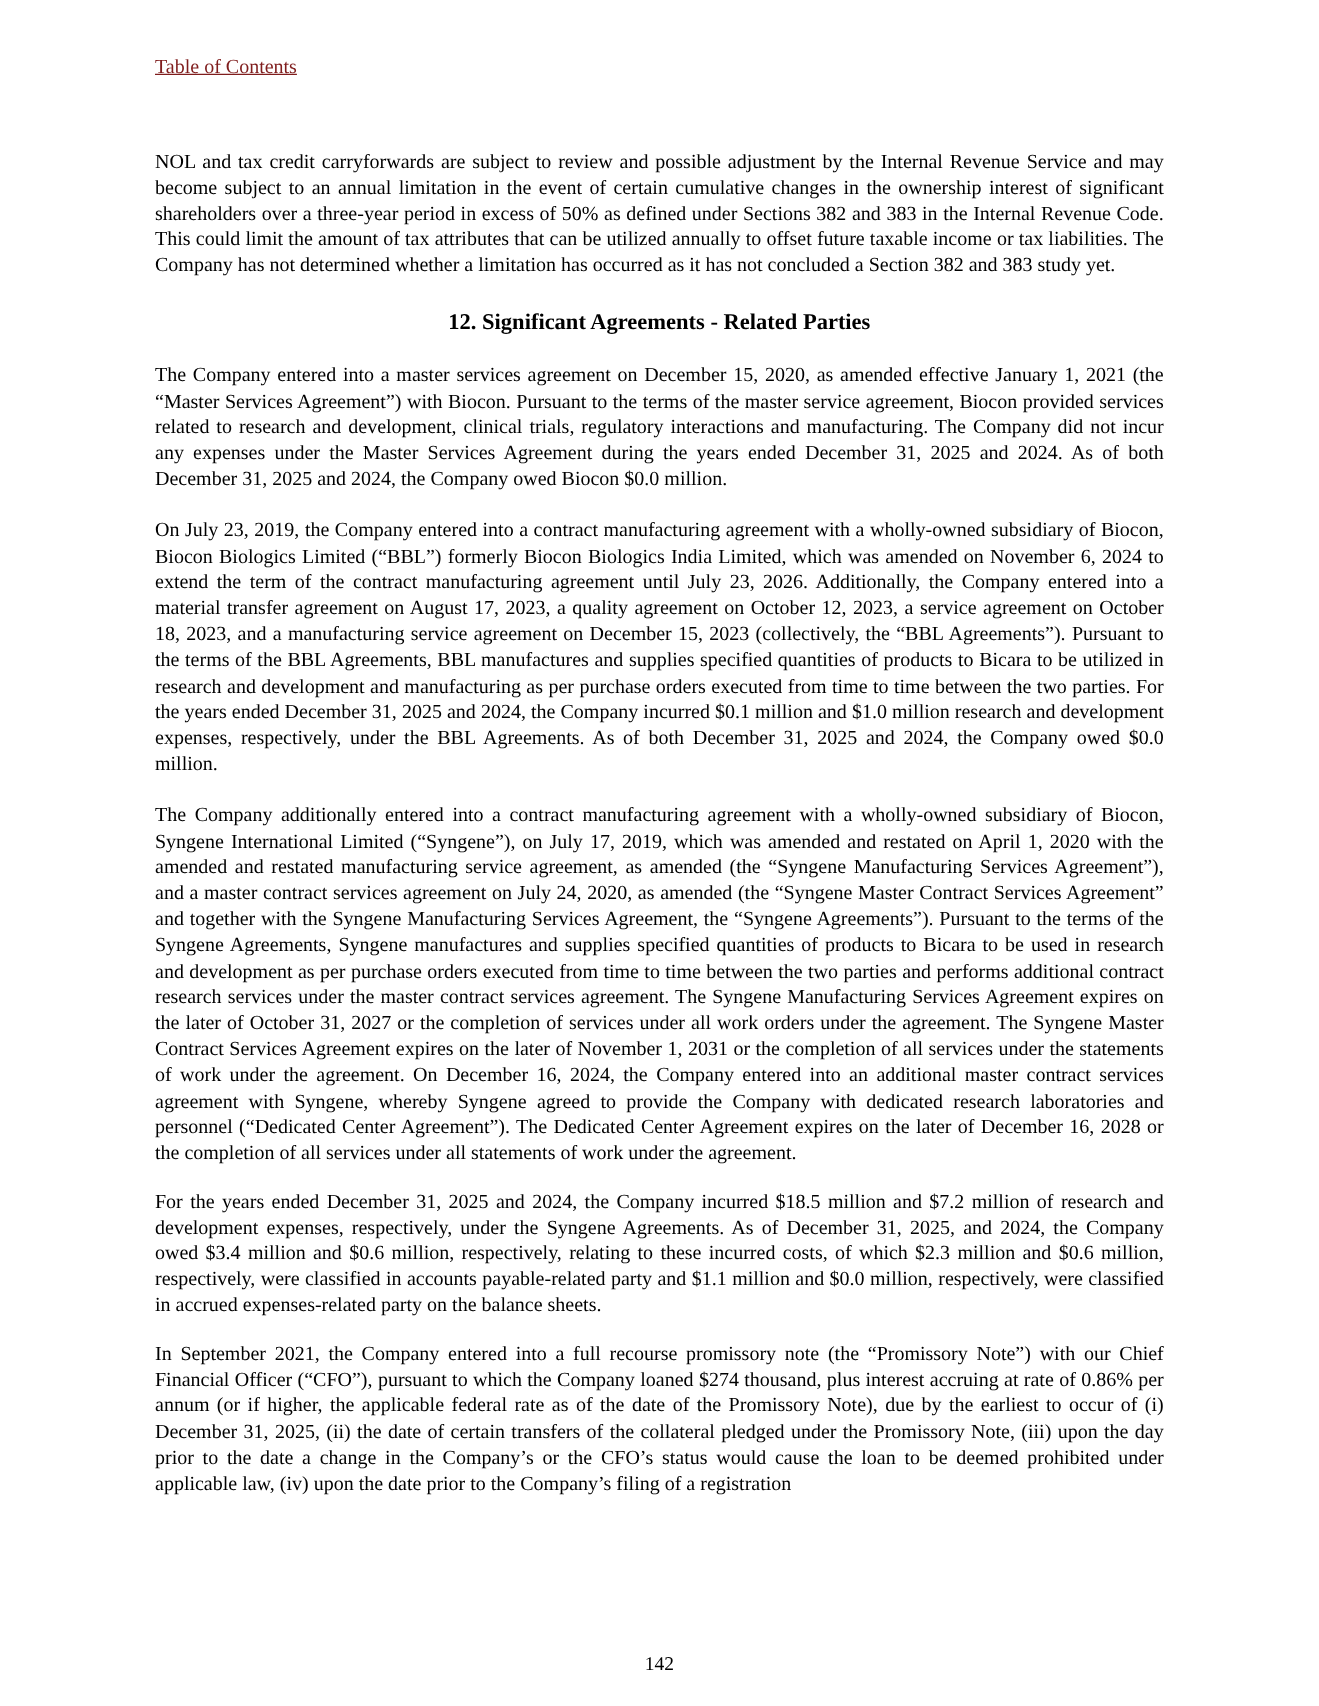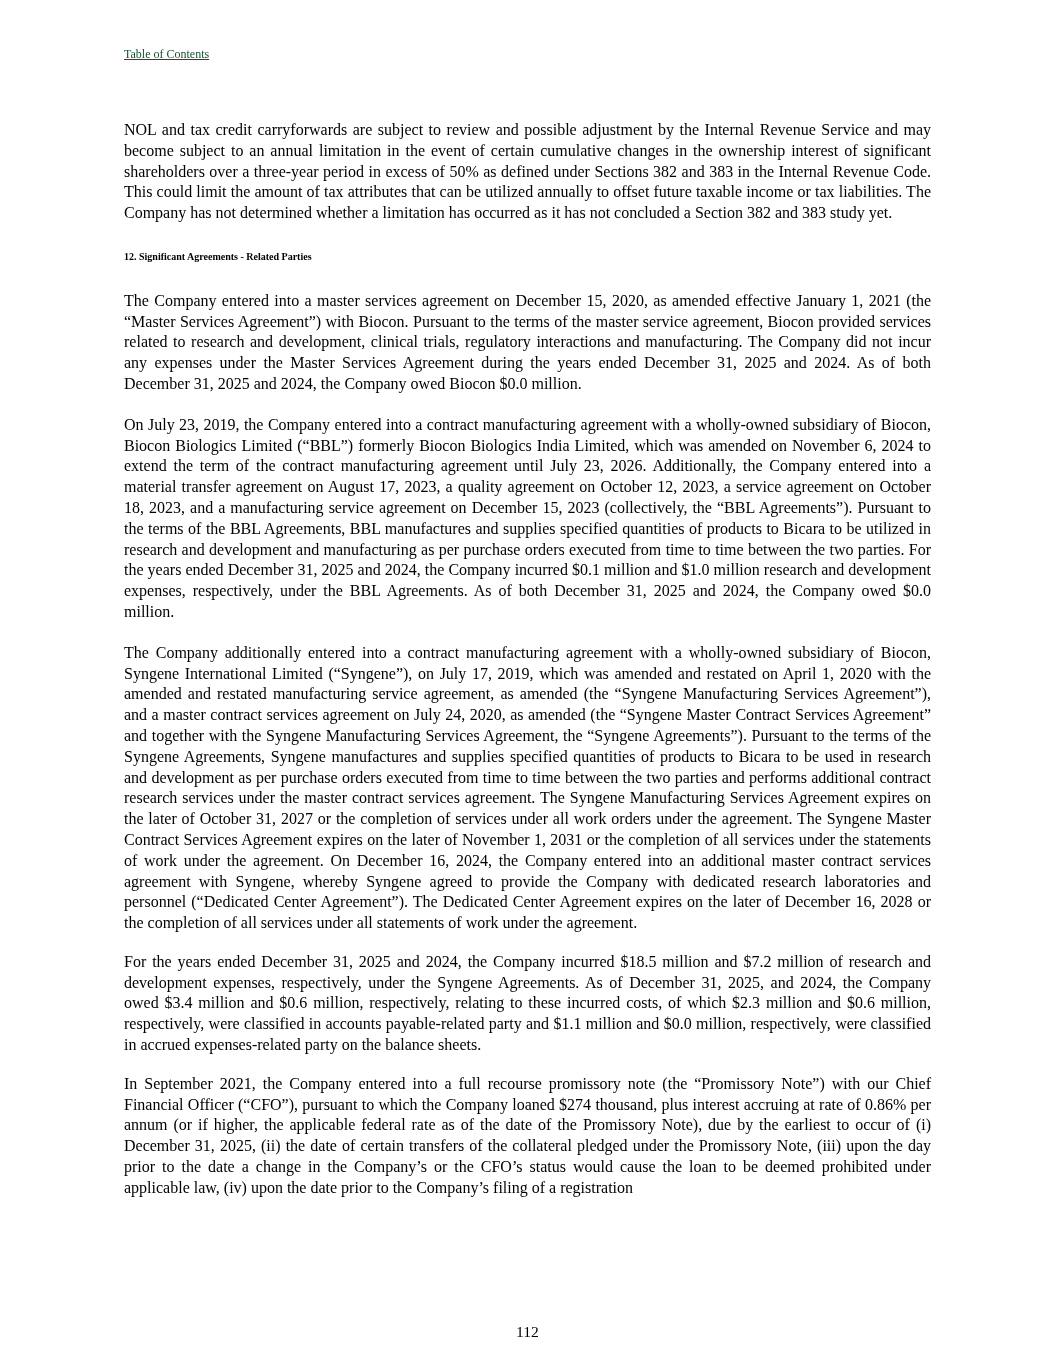--- a/index.html
+++ b/index.html
@@ -19,43 +19,44 @@
       position: absolute;
       left: 0;
       top: 0;
       width: 1055px;
       height: 1365px;
     }
     .toc-link {
       position: absolute;
       left: 124px;
       top: 44px;
-      font-size: 12px;
+      font-size: 16px;
       line-height: 20px;
-      color: #14532d;
+      color: #7f1d1d;
       text-decoration: underline;
       cursor: pointer;
     }
     .content {
       position: absolute;
       left: 124px;
       top: 120px;
       width: 807px;
     }
     .para {
       font-size: 16px;
       line-height: 20.8px;
       text-align: justify;
       margin: 0;
     }
     .heading {
-      font-size: 10px;
+      font-size: 18px;
       line-height: 20.8px;
       font-weight: bold;
       margin: 0;
+      text-align: center;
     }
     .gap-lg { height: 23px; }
     .gap-md { height: 20px; }
     .gap-sm { height: 18px; }
     .page-number {
       position: absolute;
       left: 0;
       width: 1055px;
       top: 1322px;
       text-align: center;
@@ -79,15 +80,15 @@
     <div class="gap-md"></div>
     <p class="para">On July 23, 2019, the Company entered into a contract manufacturing agreement with a wholly-owned subsidiary of Biocon, Biocon Biologics Limited (“BBL”) formerly Biocon Biologics India Limited, which was amended on November 6, 2024 to extend the term of the contract manufacturing agreement until July 23, 2026. Additionally, the Company entered into a material transfer agreement on August 17, 2023, a quality agreement on October 12, 2023, a service agreement on October 18, 2023, and a manufacturing service agreement on December 15, 2023 (collectively, the “BBL Agreements”). Pursuant to the terms of the BBL Agreements, BBL manufactures and supplies specified quantities of products to Bicara to be utilized in research and development and manufacturing as per purchase orders executed from time to time between the two parties. For the years ended December 31, 2025 and 2024, the Company incurred $0.1 million and $1.0 million research and development expenses, respectively, under the BBL Agreements. As of both December 31, 2025 and 2024, the Company owed $0.0 million.</p>
     <div class="gap-md"></div>
     <p class="para">The Company additionally entered into a contract manufacturing agreement with a wholly-owned subsidiary of Biocon, Syngene International Limited (“Syngene”), on July 17, 2019, which was amended and restated on April 1, 2020 with the amended and restated manufacturing service agreement, as amended (the “Syngene Manufacturing Services Agreement”), and a master contract services agreement on July 24, 2020, as amended (the “Syngene Master Contract Services Agreement” and together with the Syngene Manufacturing Services Agreement, the “Syngene Agreements”). Pursuant to the terms of the Syngene Agreements, Syngene manufactures and supplies specified quantities of products to Bicara to be used in research and development as per purchase orders executed from time to time between the two parties and performs additional contract research services under the master contract services agreement. The Syngene Manufacturing Services Agreement expires on the later of October 31, 2027 or the completion of services under all work orders under the agreement. The Syngene Master Contract Services Agreement expires on the later of November 1, 2031 or the completion of all services under the statements of work under the agreement. On December 16, 2024, the Company entered into an additional master contract services agreement with Syngene, whereby Syngene agreed to provide the Company with dedicated research laboratories and personnel (“Dedicated Center Agreement”).  The Dedicated Center Agreement expires on the later of December 16, 2028 or the completion of all services under all statements of work under the agreement.</p>
     <div class="gap-sm"></div>
     <p class="para">For the years ended December 31, 2025 and 2024, the Company incurred $18.5 million and $7.2 million of research and development expenses, respectively, under the Syngene Agreements. As of December 31, 2025, and 2024, the Company owed $3.4 million and $0.6 million, respectively, relating to these incurred costs, of which $2.3 million and $0.6 million, respectively, were classified in accounts payable-related party and $1.1 million and $0.0 million, respectively, were classified in accrued expenses-related party on the balance sheets.</p>
     <div class="gap-sm"></div>
     <p class="para">In September 2021, the Company entered into a full recourse promissory note (the “Promissory Note”) with our Chief Financial Officer (“CFO”), pursuant to which the Company loaned $274 thousand, plus interest accruing at rate of 0.86% per annum (or if higher, the applicable federal rate as of the date of the Promissory Note), due by the earliest to occur of (i) December 31, 2025, (ii) the date of certain transfers of the collateral pledged under the Promissory Note, (iii) upon the day prior to the date a change in the Company’s or the CFO’s status would cause the loan to be deemed prohibited under applicable law, (iv) upon the date prior to the Company’s filing of a registration</p>
   </div>
 
-  <div class="page-number">112</div>
+  <div class="page-number">142</div>
 
 </div>
 
 </body></html>

